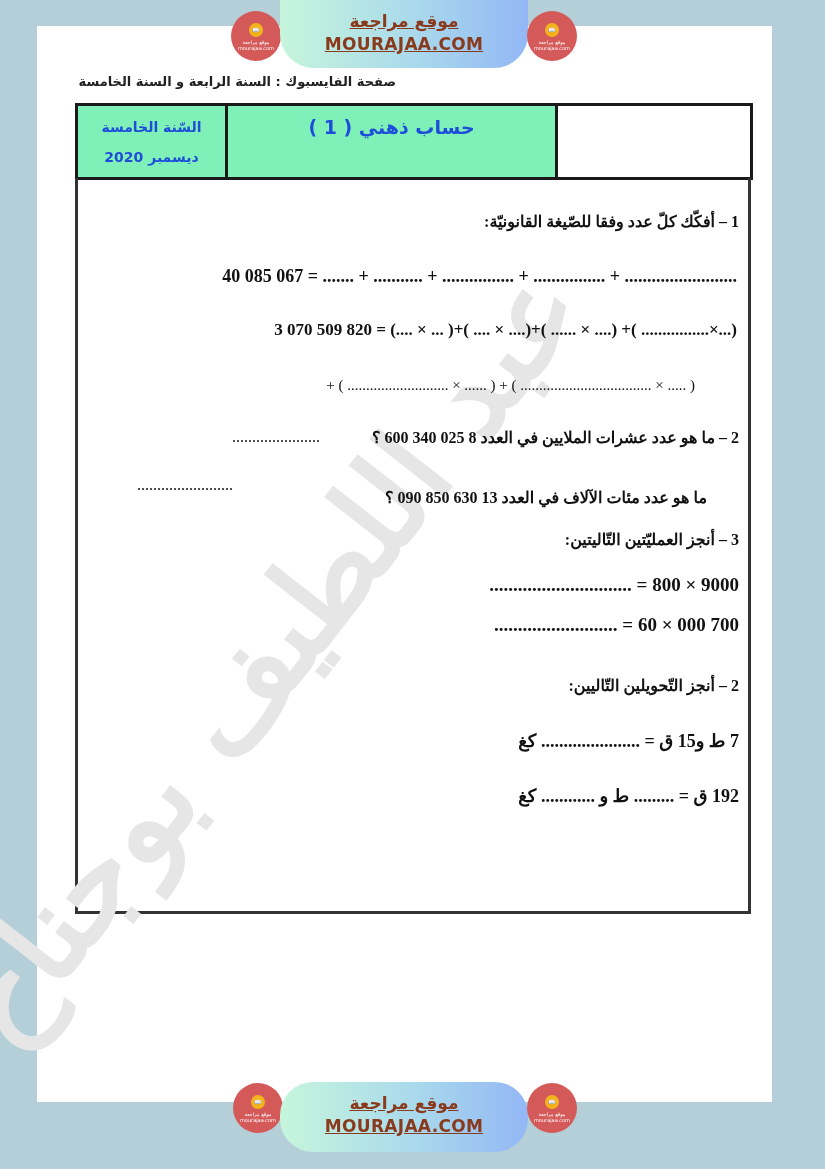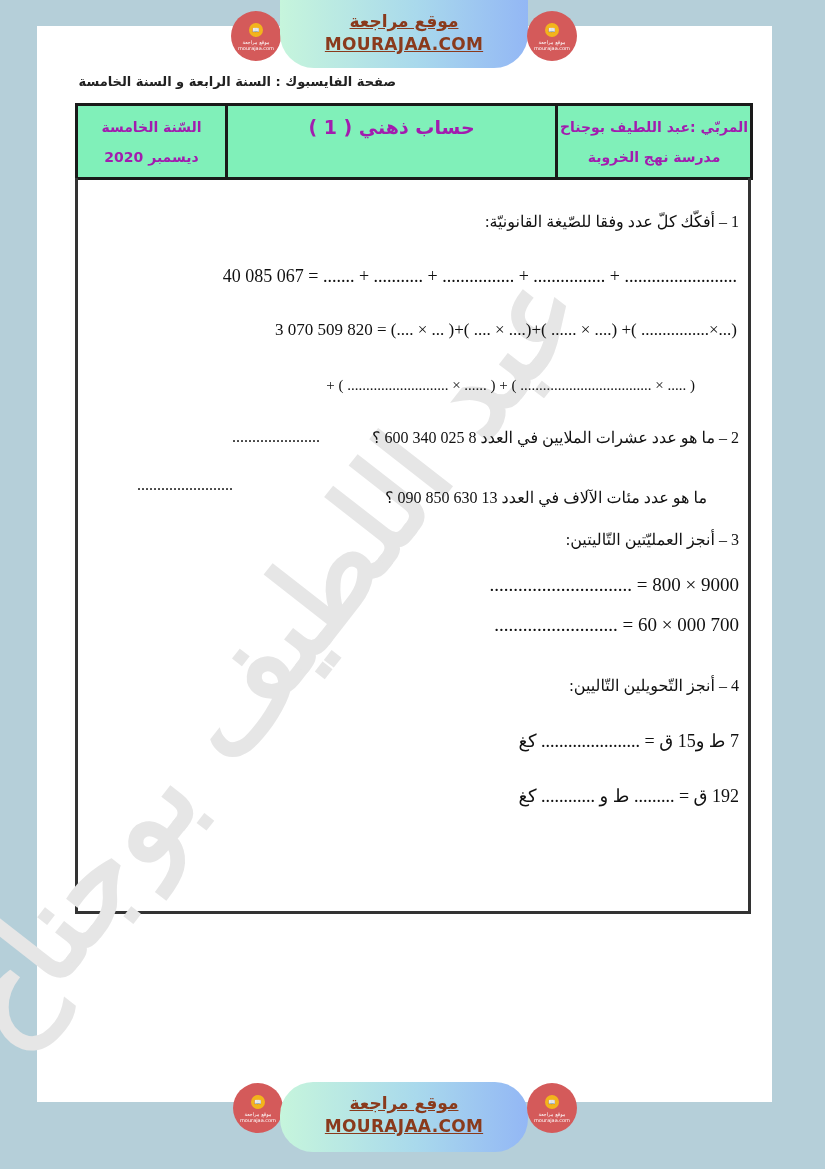--- a/index.html
+++ b/index.html
@@ -44,39 +44,39 @@
     font-size:13px; color:#222; font-weight:bold;margin-top:8px;
   }
   .header-table {
     position:absolute; left:75px; top:103px; width:678px; height:77px;
     border:3px solid #1a1a1a; box-sizing:border-box;
     display:flex; direction:ltr;
   }
   .hcell {
     background:#80f0b9; box-sizing:border-box; height:100%;
     display:flex; flex-direction:column; justify-content:center; align-items:center;
-    direction:rtl; color:#a21caf; font-weight:bold;
+    direction:rtl; color:#1d4ed8; font-weight:bold;
   }
   .hcell.left { width:150px; border-right:3px solid #1a1a1a; font-size:14px; line-height:30px; }
   .hcell.mid { width:330px; border-right:3px solid #1a1a1a; font-size:19px; justify-content:flex-start; padding-top:10px; }
   .hcell.right { flex:1; font-size:14px; line-height:30px; }
 
   .content-box {
     position:absolute; left:75px; top:178px; width:676px; height:736px;
     border:3px solid #333; border-top:none; box-sizing:border-box;
   }
   .watermark {
     position:absolute; left:70px; top:450px; width:600px;
     transform:rotate(-52deg); transform-origin:center;
     font-size:120px; color:#e6e6e6; font-weight:bold; direction:rtl; white-space:nowrap;
     font-family:"DejaVu Serif", serif;
   }
   .line {
     position:absolute; right:86px; direction:rtl; text-align:right; white-space:nowrap;
-    color:#111; font-weight:normal; font-size:16px;
+    color:#111; font-weight:bold; font-size:16px;
     font-family:"Liberation Serif", serif;
   }
 </style>
 </head>
 <body>
 
 <div class="page"></div>
 
 <div class="badge b-tl">
   <span class="dot">📖</span>
@@ -94,45 +94,41 @@
 <div class="fb-line">صفحة الفايسبوك : السنة الرابعة و السنة الخامسة</div>
 
 <div class="header-table">
   <div class="hcell left">
     <span>السّنة الخامسة</span>
     <span>ديسمبر 2020</span>
   </div>
   <div class="hcell mid">
     <span>حساب ذهني ( 1 )</span>
   </div>
-  <div class="hcell right">
-    <span>المربّي :عبد اللطيف بوجناح</span>
-    <span>مدرسة نهج الخروبة</span>
-  </div>
 </div>
 
 <div class="content-box"></div>
 
 <div class="watermark">عبد اللطيف بوجناح</div>
 
 <div class="line" style="top:212px;">1 – أفكّك كلّ عدد  وفقا للصّيغة القانونيّة:</div>
 <div class="line" style="top:266px; right:88px; direction:ltr; font-size:18px;">40 085 067 = ....... + ........... + ................ + ................ + .........................</div>
 <div class="line" style="top:320px; right:88px; direction:ltr; font-size:17px;">3 070 509 820 = (.... × ... )+( .... × ....)+( ...... × ....) +( ................×...)</div>
 <div class="line" style="top:377px; right:130px; direction:ltr; font-size:15px; font-weight:normal;">+ ( ........................... × ...... )  + ( ................................... × ..... )</div>
 
 <div class="line" style="top:428px;">2 – ما هو عدد عشرات الملايين في العدد   8 025 340 600 ؟</div>
 <div class="line" style="top:428px; right:505px; font-weight:normal;">......................</div>
 <div class="line" style="top:476px; right:118px;margin-top:12px;">ما هو عدد مئات الآلاف في العدد   13 630 850 090 ؟</div>
 <div class="line" style="top:476px; right:592px; font-weight:normal;">........................</div>
 
 <div class="line" style="top:530px;">3 – أنجز العمليّتين التّاليتين:</div>
 <div class="line" style="top:574px; font-size:19px;">9000 × 800  = ..............................</div>
 <div class="line" style="top:614px; font-size:19px;">700 000 × 60 = ..........................</div>
 
-<div class="line" style="top:676px;">4 – أنجز التّحويلين التّاليين:</div>
+<div class="line" style="top:676px;">2 – أنجز التّحويلين التّاليين:</div>
 <div class="line" style="top:730px; font-size:18px;">7 ط و15 ق  =  ...................... كغ</div>
 <div class="line" style="top:785px; font-size:18px;">192 ق   =  ......... ط و ............ كغ</div>
 
 <div class="badge b-bl">
   <span class="dot">📖</span>
   <span class="cap"><span>موقع مراجعة</span><br><span>mourajaa.com</span></span>
 </div>
 <div class="banner bottom">
   <span class="ar">موقع مراجعة</span>
   <span class="en">MOURAJAA.COM</span>

